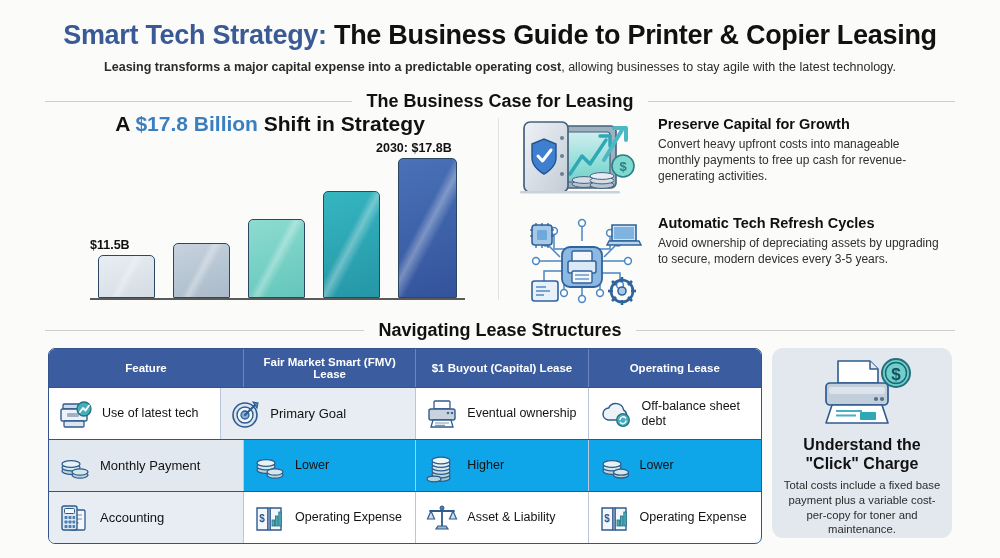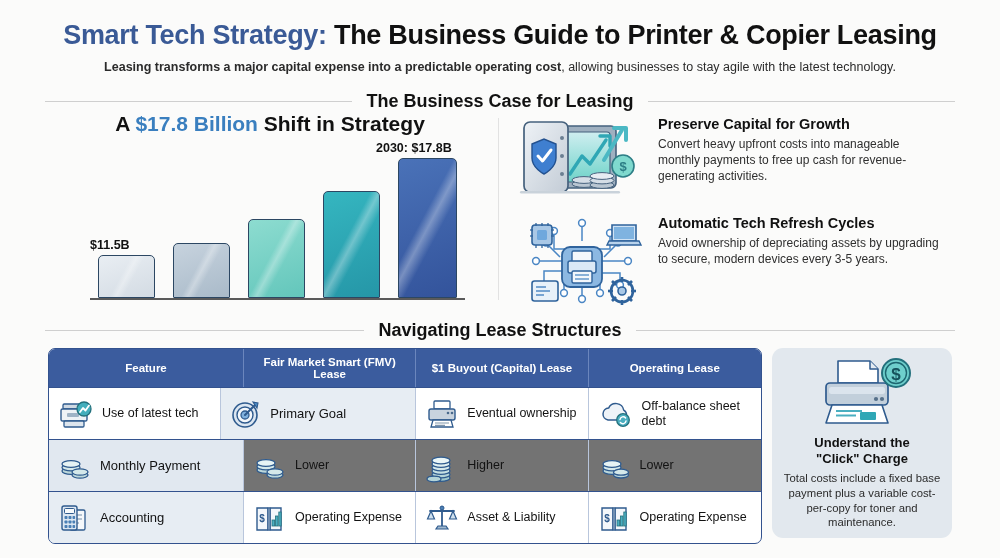--- a/index.html
+++ b/index.html
@@ -72,33 +72,33 @@
   }
   .thead .tcell:last-child{border-right:none;}
   .tcell{
     display:flex;align-items:center;gap:9px;padding:0 10px;box-sizing:border-box;
     height:51px;border-right:1px solid #b9c6dc;
   }
   .tcell:last-child{border-right:none;}
   .c0{width:195px;flex:0 0 195px;}
   .c1,.c2,.c3{width:172.3px;flex:0 0 172.3px;}
   .trow.body{border-top:1.5px solid #33528e;}
-  .trow.body.alt .tcell{background:#737373;}
+  .trow.body.alt .tcell{background:#0ea5e9;}
   .trow.body .c0{background:#e7edf3;}
   .trow.body.alt .c0{background:#e1e8f0;}
   .cell-text{font-size:12.5px;color:#131313;line-height:1.18;}
   .c0 .cell-text{font-size:13px;}
 
   
   .card{
     position:absolute;left:772px;top:348px;width:180px;height:190px;
     background:#e2e8ee;border-radius:11px;box-sizing:border-box;
     padding:9px 11px;text-align:center;
   }
-  .card .ctitle{font-size:13px;font-weight:bold;color:#111;line-height:1.2;margin-top:2px;}
+  .card .ctitle{font-size:16px;font-weight:bold;color:#111;line-height:1.2;margin-top:2px;}
   .card .cdesc{font-size:11.3px;color:#2b2b2b;line-height:1.3;margin-top:5px;}
 
   svg{display:block;}
 </style>
 </head>
 <body>
 
 <div class="page">
 
   <div class="title">

